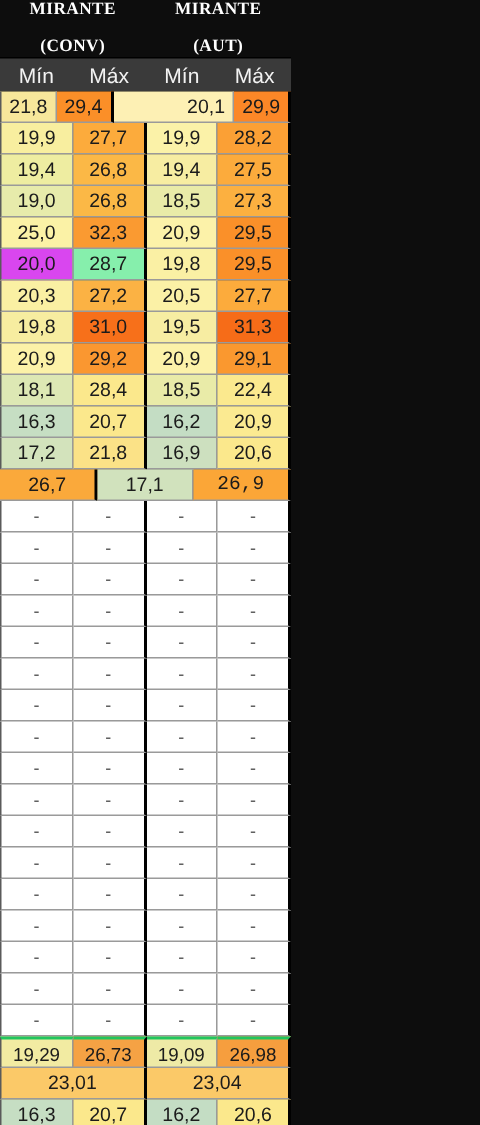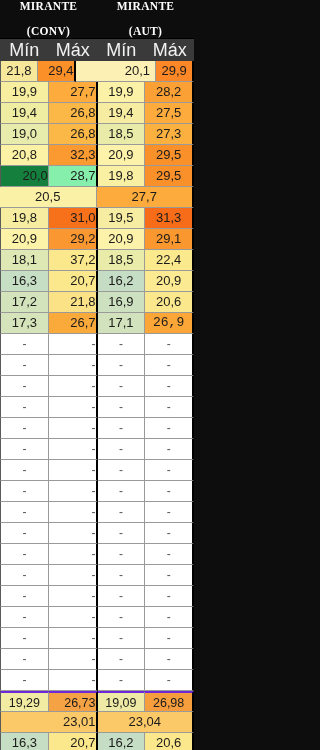--- a/index.html
+++ b/index.html
@@ -44,21 +44,21 @@
     height: 22px;
     background: #3a3a3a;
     display: flex;
     align-items: center;
     border-top: 1px solid #000;
   }
   .subhead .cell {
     flex: 1 1 0;
     text-align: center;
     color: #f2f2f2;
-    font-size: 18px;
+    font-size: 14px;
     font-family: "Liberation Sans", sans-serif;
   }
 
   
   .grid {
     width: 194px;
     background: #1a1a1a;
   }
   .row {
     display: flex;
@@ -72,35 +72,35 @@
     font-size: 13px;
     color: #1b1b1b;
     line-height: 20px;
     border-right: 1px solid #9a9a9a;
     border-bottom: 1px solid #9a9a9a;
     overflow: hidden;
     white-space: nowrap;
   }
   .row .cell.c0 { border-left: 1px solid #5a5a5a; }
   
-  .row .cell.c1 { border-right: 2px solid #000000; text-align: right; }
+  .row .cell.c1 { border-right: 2px solid #000000; }
   .row .cell.c3 { border-right: 2px solid #000000; }
 
   .row.empty .cell {
     background: #ffffff;
     color: #555;
     font-size: 12px;
   }
 
   
   .row.sum-mean .cell { font-size: 12.5px; }
   .row.sum-avg .cell {
     font-size: 13px;
   }
-  .row.thicktop .cell { border-top: 2px solid #6d28d9; }
+  .row.thicktop .cell { border-top: 2px solid #22c55e; }
 
   .wide { flex: 2 1 0 !important; }
 </style>
 </head>
 <body>
 
 <div id="root">
 
   <div class="title-band">
     <div class="title-cell">
@@ -139,67 +139,68 @@
         <div class="cell c2" style="background: rgb(247, 237, 162);">19,4</div>
         <div class="cell c3" style="background: rgb(252, 171, 60);">27,5</div>
       </div>
       <div class="row">
         <div class="cell c0" style="background: rgb(231, 235, 171);">19,0</div>
         <div class="cell c1" style="background: rgb(251, 184, 70);">26,8</div>
         <div class="cell c2" style="background: rgb(233, 235, 168);">18,5</div>
         <div class="cell c3" style="background: rgb(252, 176, 64);">27,3</div>
       </div>
       <div class="row">
-        <div class="cell c0" style="background: rgb(251, 242, 166);">20,8</div>
+        <div class="cell c0" style="background: rgb(251, 242, 166);">25,0</div>
         <div class="cell c1" style="background: rgb(250, 154, 49);">32,3</div>
         <div class="cell c2" style="background: rgb(252, 242, 169);">20,9</div>
         <div class="cell c3" style="background: rgb(250, 144, 41);">29,5</div>
       </div>
       <div class="row">
-        <div class="cell c0" style="background: #15803d; text-align: right;">20,0</div>
+        <div class="cell c0" style="background: #d946ef;">20,0</div>
         <div class="cell c1" style="background: #86efac;">28,7</div>
         <div class="cell c2" style="background: rgb(250, 240, 164);">19,8</div>
         <div class="cell c3" style="background: rgb(250, 144, 41);">29,5</div>
       </div>
       <div class="row">
+        <div class="cell c0" style="background: rgb(250, 240, 163);">20,3</div>
+        <div class="cell c1" style="background: rgb(251, 178, 68);">27,2</div>
         <div class="cell c2" style="background: rgb(251, 241, 166);">20,5</div>
         <div class="cell c3" style="background: rgb(252, 171, 60);">27,7</div>
       </div>
       <div class="row">
         <div class="cell c0" style="background: rgb(247, 237, 160);">19,8</div>
         <div class="cell c1" style="background: rgb(247, 112, 26);">31,0</div>
         <div class="cell c2" style="background: rgb(247, 237, 162);">19,5</div>
         <div class="cell c3" style="background: rgb(246, 108, 24);">31,3</div>
       </div>
       <div class="row">
         <div class="cell c0" style="background: rgb(252, 242, 168);">20,9</div>
         <div class="cell c1" style="background: rgb(250, 151, 48);">29,2</div>
         <div class="cell c2" style="background: rgb(252, 242, 169);">20,9</div>
         <div class="cell c3" style="background: rgb(250, 152, 47);">29,1</div>
       </div>
       <div class="row">
         <div class="cell c0" style="background: rgb(221, 232, 180);">18,1</div>
-        <div class="cell c1" style="background: rgb(251, 232, 140);">37,2</div>
+        <div class="cell c1" style="background: rgb(251, 232, 140);">28,4</div>
         <div class="cell c2" style="background: rgb(233, 235, 168);">18,5</div>
         <div class="cell c3" style="background: rgb(251, 233, 142);">22,4</div>
       </div>
       <div class="row">
         <div class="cell c0" style="background: rgb(198, 222, 195);">16,3</div>
         <div class="cell c1" style="background: rgb(251, 232, 140);">20,7</div>
         <div class="cell c2" style="background: rgb(196, 221, 196);">16,2</div>
         <div class="cell c3" style="background: rgb(251, 234, 145);">20,9</div>
       </div>
       <div class="row">
         <div class="cell c0" style="background: rgb(211, 227, 188);">17,2</div>
         <div class="cell c1" style="background: rgb(251, 226, 135);">21,8</div>
         <div class="cell c2" style="background: rgb(205, 224, 191);">16,9</div>
         <div class="cell c3" style="background: rgb(251, 232, 140);">20,6</div>
       </div>
       <div class="row">
-        <div class="cell c0" style="background: rgb(213, 228, 186);">17,3</div>
         <div class="cell c1" style="background: rgb(250, 169, 59);">26,7</div>
         <div class="cell c2" style="background: rgb(209, 226, 189);">17,1</div>
         <div class="cell c3" style="background: rgb(251, 166, 55); font-family: Liberation Mono, monospace;">26,9</div>
       </div>
       <div class="row empty">
         <div class="cell c0">-</div>
         <div class="cell c1">-</div>
         <div class="cell c2">-</div>
         <div class="cell c3">-</div>
       </div>

